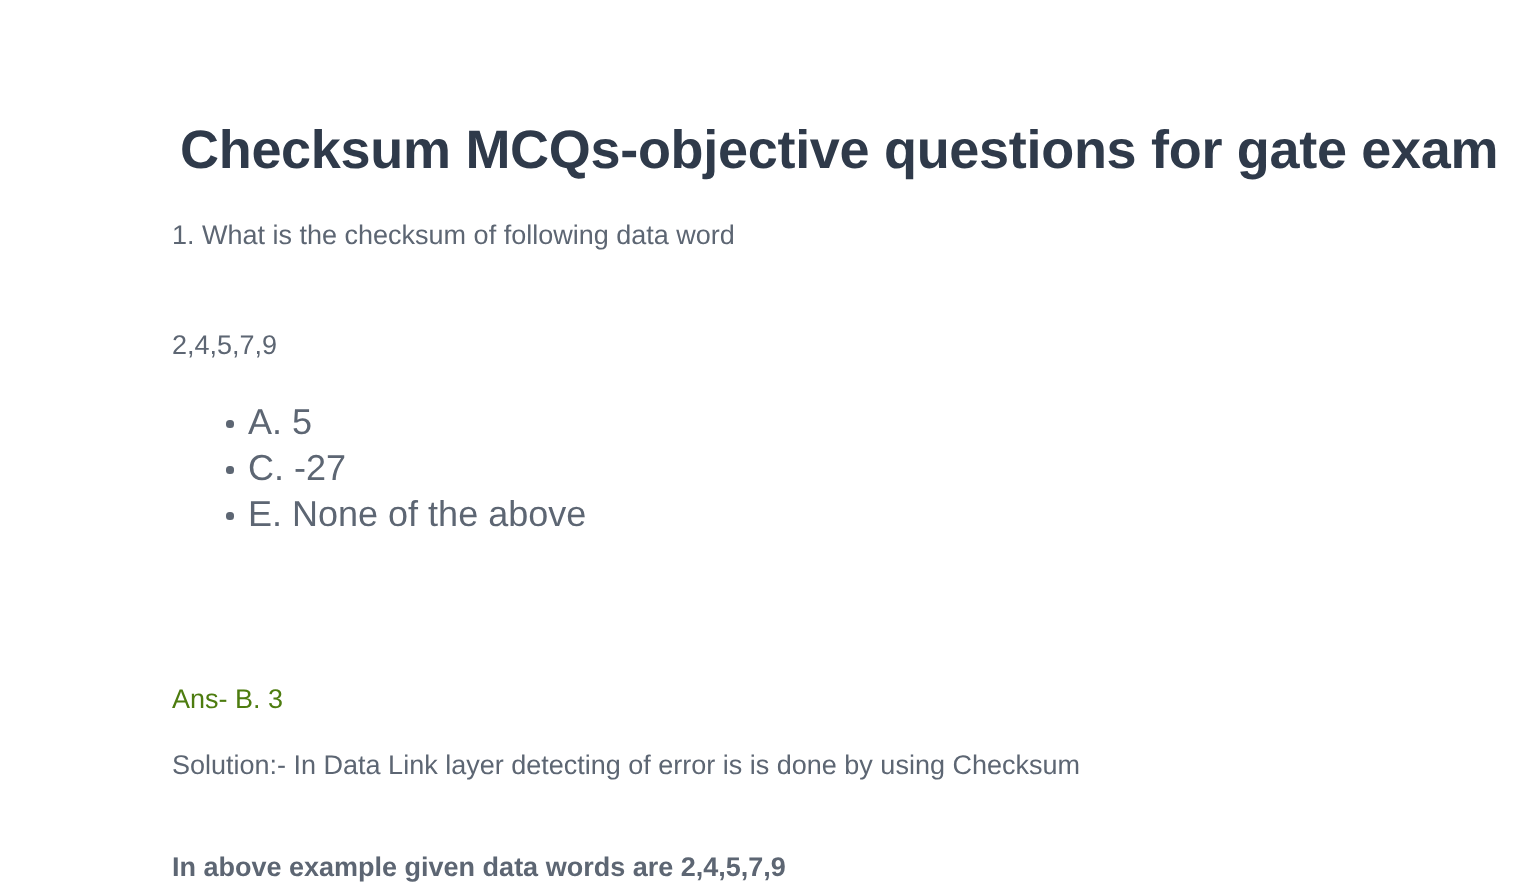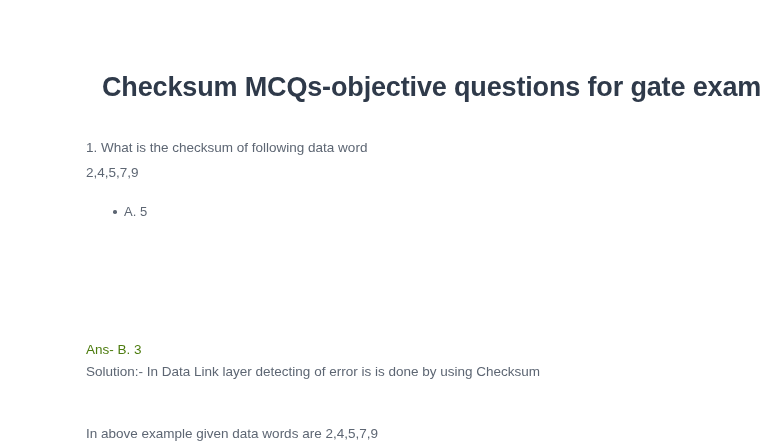--- a/index.html
+++ b/index.html
@@ -22,21 +22,21 @@
     background: #ffffff;
     box-sizing: border-box;
   }
   .content {
     position: absolute;
     left: 86px;
     top: 0;
     width: 620px;
   }
   .article-title {
-    margin: 16px;
+    margin: 4px;
     padding: 0;
     position: absolute;
     left: 0;
     top: 54px;
     font-size: 27px;
     line-height: 34px;
     font-weight: bold;
     letter-spacing: -0.15px;
     color: #2f3a4a;
     white-space: nowrap;
@@ -44,44 +44,44 @@
   .para {
     position: absolute;
     left: 0;
     margin: 0;
     padding: 0;
     font-size: 13.5px;
     line-height: 19px;
     color: #5d6673;
     white-space: nowrap;
   }
-  .para-question { top: 138px; }
+  .para-question { top: 108px; }
   .para-dataword { top: 163px; }
   .para-answer {
     top: 340px;
     color: #4d7c0f;
   }
-  .para-solution { top: 362px; text-align: right; }
-  .para-example { top: 424px; }
+  .para-solution { top: 373px; text-align: right; }
+  .para-example { top: 424px; font-weight: bold; }
 
   .options {
     position: absolute;
     left: 0;
     top: 200px;
     margin: 0;
     padding: 0;
     list-style: none;
   }
   .option-item {
     position: relative;
     margin: 0;
     padding: 0 0 0 38px;
     height: 23px;
     line-height: 23px;
-    font-size: 13px;
+    font-size: 18px;
     color: #5d6673;
     white-space: nowrap;
   }
   .option-item::before {
     content: "";
     position: absolute;
     left: 27px;
     top: 10px;
     width: 3.5px;
     height: 3.5px;
@@ -98,20 +98,26 @@
     <h1 class="article-title">Checksum MCQs-objective questions for gate exam</h1>
 
     <p class="para para-question">1. What is the checksum of following data word</p>
 
     <p class="para para-dataword">2,4,5,7,9</p>
 
     <ul class="options">
       <li class="option-item">
         <span>A. 5</span>
       </li>
+      <li class="option-item">
+        <span>C. -27</span>
+      </li>
+      <li class="option-item">
+        <span>E. None of the above</span>
+      </li>
     </ul>
 
     <p class="para para-answer">Ans- B. 3</p>
 
     <p class="para para-solution">Solution:- In Data Link layer detecting of error is is done by using Checksum</p>
 
     <p class="para para-example">In above example given data words are 2,4,5,7,9</p>
 
   </div>
 </div>

